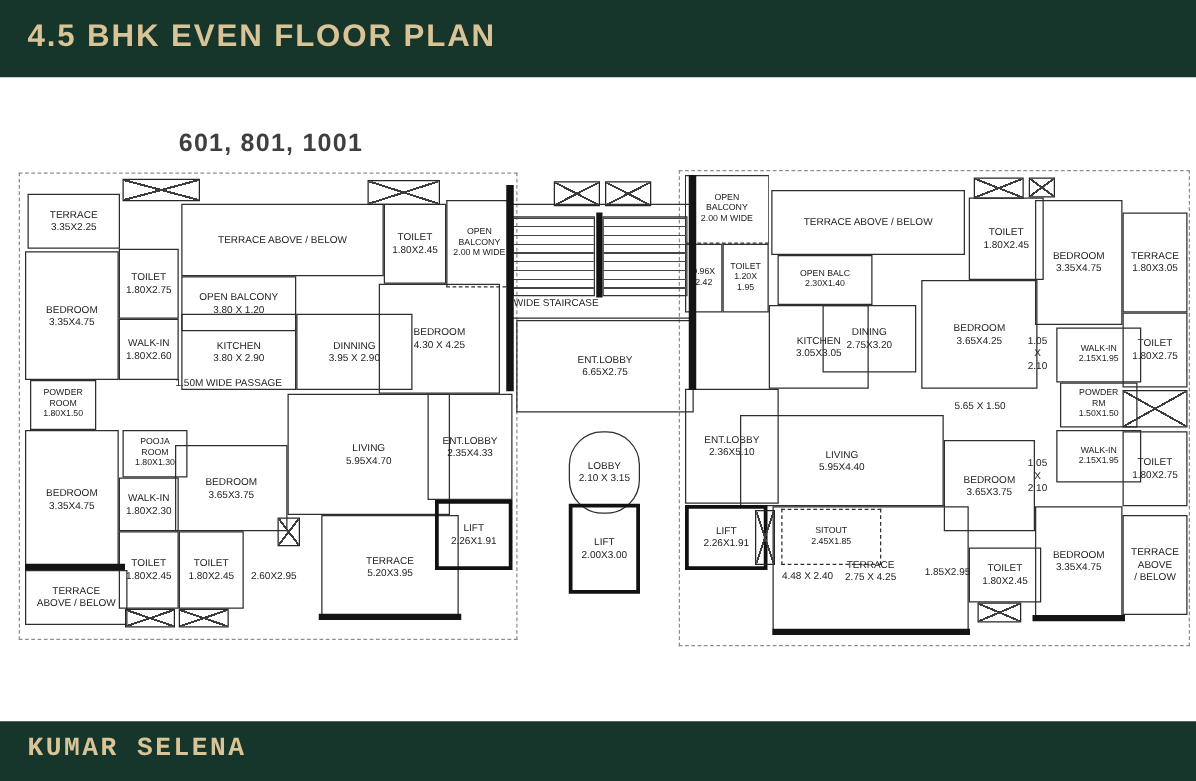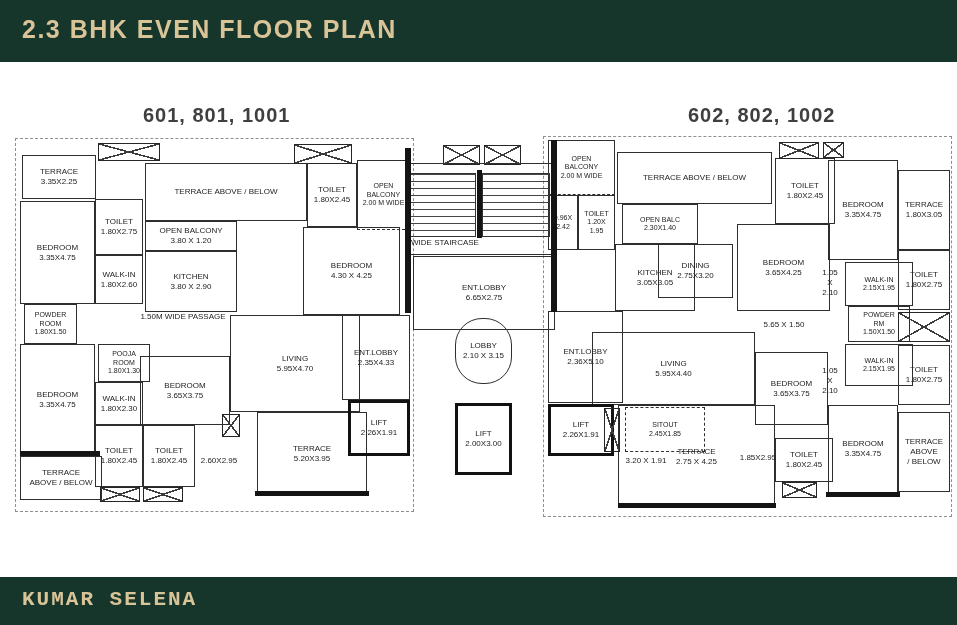--- a/index.html
+++ b/index.html
@@ -43,26 +43,25 @@
   .stairs{
     border:1px solid #333;
     background-image:repeating-linear-gradient(180deg,#454545 0 1px,transparent 1px 7px);
   }
   .freelabel{display:flex;align-items:center;justify-content:center;}
 </style>
 </head>
 <body style="--band-green: #17362b; --cream: #d9c497; --unit-label: #3f3f3f;">
 
 <div class="band top">
-  <div class="brand-text">2.3 BHK EVEN FLOOR PLAN</div>
+  <div class="brand-text">4.5 BHK EVEN FLOOR PLAN</div>
 </div>
 
 <div id="plan">
   <div class="unit-label" style="left:143px;top:104px">601, 801, 1001</div>
-  <div class="unit-label" style="left:688px;top:104px">602, 802, 1002</div>
 <div class="item boundary" style="left: 15px; top: 138px; width: 399px; height: 374px;"></div>
     <div class="item boundary" style="left: 543px; top: 136px; width: 409px; height: 381px;"></div>
     <div class="item room" style="left: 22px; top: 155px; width: 74px; height: 44px;">
       <span class="lbl">TERRACE
 3.35X2.25</span>
     </div>
     <div class="item room" style="left: 95px; top: 199px; width: 48px; height: 56px;">
       <span class="lbl">TOILET
 1.80X2.75</span>
     </div>
@@ -75,27 +74,31 @@
 1.80X2.60</span>
     </div>
     <div class="item room small" style="left: 24px; top: 304px; width: 53px; height: 40px;">
       <span class="lbl">POWDER
 ROOM
 1.80X1.50</span>
     </div>
     <div class="item room" style="left: 145px; top: 163px; width: 162px; height: 58px;">
       <span class="lbl">TERRACE ABOVE / BELOW</span>
     </div>
-    <div class="item room" style="left: 145px; top: 221px; width: 92px; height: 30px;">
+    <div class="item room" style="left: 145px; top: 221px; width: 92px; height: 44px;">
       <span class="lbl">OPEN BALCONY
 3.80 X 1.20</span>
     </div>
     <div class="item room" style="left: 145px; top: 251px; width: 92px; height: 61px;">
       <span class="lbl">KITCHEN
 3.80 X 2.90</span>
+    </div>
+    <div class="item room" style="left: 237px; top: 251px; width: 93px; height: 61px;">
+      <span class="lbl">DINNING
+3.95 X 2.90</span>
     </div>
     <div class="item room" style="left: 307px; top: 163px; width: 50px; height: 64px;">
       <span class="lbl">TOILET
 1.80X2.45</span>
     </div>
     <div class="item room small dashed-b" style="left: 357px; top: 160px; width: 53px; height: 70px;">
       <span class="lbl">OPEN
 BALCONY
 2.00 M WIDE</span>
     </div>
@@ -146,21 +149,21 @@
     </div>
     <div class="item room lift" style="left: 348px; top: 400px; width: 62px; height: 56px;">
       <span class="lbl">LIFT
 2.26X1.91</span>
     </div>
     <div class="item room" style="left: 406px; top: 163px; width: 148px; height: 92px;"></div>
     <div class="item room" style="left: 413px; top: 256px; width: 142px; height: 74px;">
       <span class="lbl">ENT.LOBBY
 6.65X2.75</span>
     </div>
-    <div class="item room" style="left: 455px; top: 318px; width: 57px; height: 66px; border-radius: 27px;">
+    <div class="item room" style="left: 455px; top: 345px; width: 57px; height: 66px; border-radius: 27px;">
       <span class="lbl">LOBBY
 2.10 X 3.15</span>
     </div>
     <div class="item room lift" style="left: 455px; top: 403px; width: 57px; height: 72px;">
       <span class="lbl">LIFT
 2.00X3.00</span>
     </div>
     <div class="item room small dashed-b" style="left: 548px; top: 140px; width: 67px; height: 55px;">
       <span class="lbl">OPEN
 BALCONY
@@ -278,21 +281,21 @@
     <div class="item shaft" style="left: 604px; top: 408px; width: 16px; height: 44px;"></div>
     <div class="item shaft" style="left: 782px; top: 482px; width: 35px; height: 16px;"></div>
     <div class="item shaft" style="left: 898px; top: 312px; width: 52px; height: 30px;"></div>
     <div class="item wall" style="left: 405px; top: 148px; width: 6px; height: 165px;"></div>
     <div class="item wall" style="left: 551px; top: 140px; width: 6px; height: 172px;"></div>
     <div class="item wall" style="left: 477px; top: 170px; width: 5px; height: 68px;"></div>
     <div class="item wall" style="left: 255px; top: 491px; width: 114px; height: 5px;"></div>
     <div class="item wall" style="left: 618px; top: 503px; width: 158px; height: 5px;"></div>
     <div class="item wall" style="left: 20px; top: 451px; width: 80px; height: 5px;"></div>
     <div class="item wall" style="left: 826px; top: 492px; width: 74px; height: 5px;"></div>
-    <div class="item freelabel" style="left: 128px; top: 310px; width: 110px; height: 14px;">
+    <div class="item freelabel" style="left: 128px; top: 300px; width: 110px; height: 14px;">
       <span class="lbl">1.50M WIDE PASSAGE</span>
     </div>
     <div class="item freelabel" style="left: 406px; top: 236px; width: 78px; height: 14px;">
       <span class="lbl">WIDE STAIRCASE</span>
     </div>
     <div class="item freelabel" style="left: 193px; top: 454px; width: 52px; height: 14px;">
       <span class="lbl">2.60X2.95</span>
     </div>
     <div class="item freelabel" style="left: 756px; top: 318px; width: 56px; height: 14px;">
       <span class="lbl">5.65 X 1.50</span>
@@ -301,21 +304,21 @@
       <span class="lbl">1.05
 X
 2.10</span>
     </div>
     <div class="item freelabel" style="left: 816px; top: 360px; width: 28px; height: 42px;">
       <span class="lbl">1.05
 X
 2.10</span>
     </div>
     <div class="item freelabel" style="left: 618px; top: 454px; width: 56px; height: 14px;">
-      <span class="lbl">3.20 X 1.91</span>
+      <span class="lbl">4.48 X 2.40</span>
     </div>
     <div class="item freelabel" style="left: 736px; top: 451px; width: 44px; height: 14px;">
       <span class="lbl">1.85X2.95</span>
     </div>
   </div>
 
 <div class="band bottom">
   <div class="brand-text">KUMAR SELENA</div>
 </div>
 

